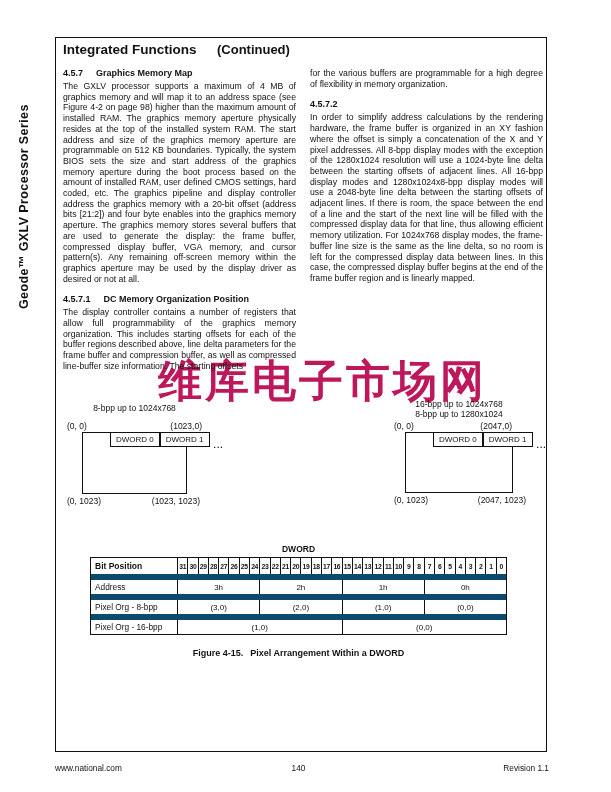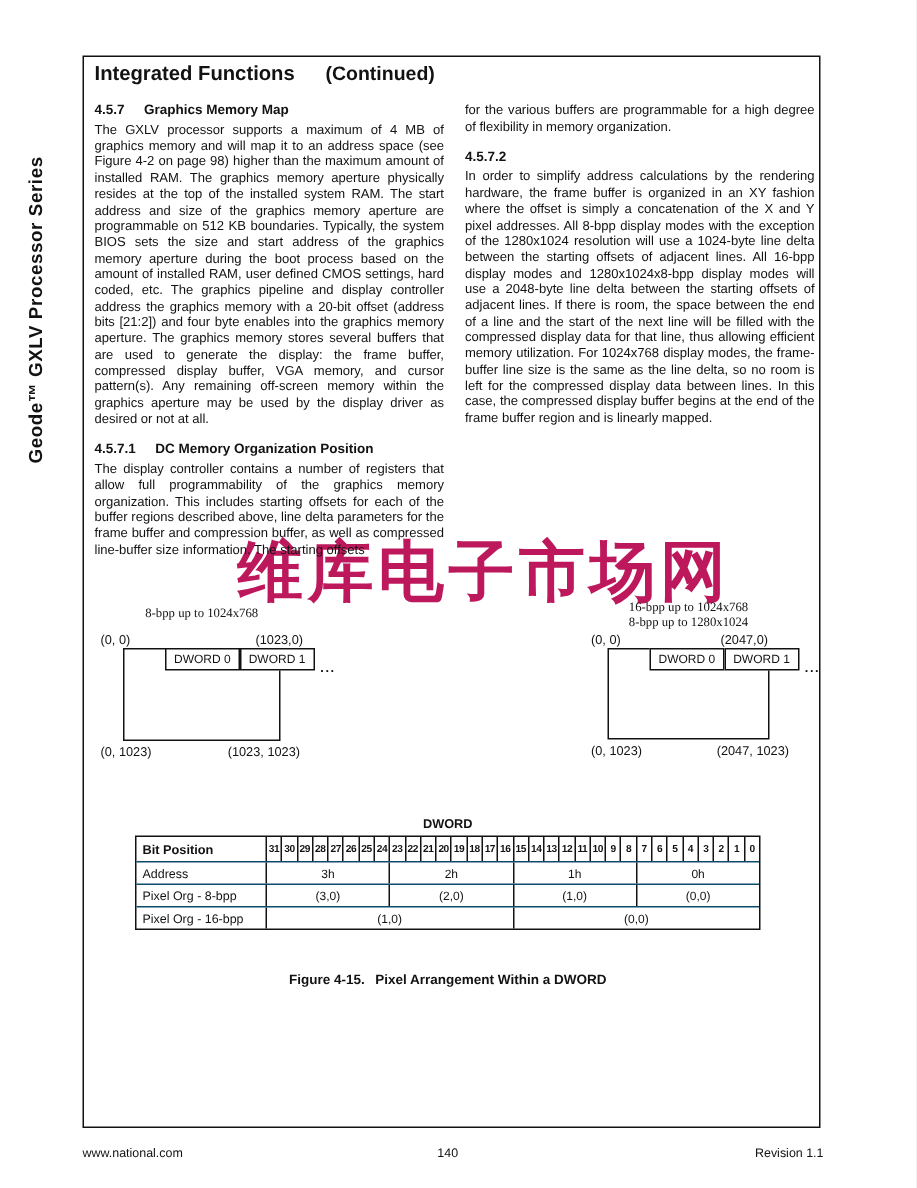--- a/index.html
+++ b/index.html
@@ -36,33 +36,33 @@
   .columns { position:absolute; left:63px; top:68px; width:480px; display:flex; gap:14px; z-index:1; }
   .col { width:233px; font-size:8.7px; line-height:10.7px; text-align:justify; }
   .col p { margin:0 0 10px 0; }
   .sec-heading { font-weight:bold; font-size:9px; line-height:11px; display:flex; text-align:center; margin:0 0 2px 0; }
   p + .sec-heading { margin-top:8px; }
   .sh-num { flex:none; margin-right:13px; }
   .sh-lines div { white-space:nowrap; }
 
   
   .diag { position:absolute; z-index:1; font-size:8.5px; }
-  .diag .dlabel { position:absolute; text-align:center; white-space:nowrap; line-height:10px;font-family:Liberation Serif, serif; }
+  .diag .dlabel { position:absolute; text-align:center; white-space:nowrap; line-height:10px; }
   .diag .coord { position:absolute; white-space:nowrap; }
   .dbox { position:absolute; border:1.3px solid #121212; box-sizing:border-box; background:transparent; }
   .dcells { position:absolute; top:-1px; left:2px; display:flex; align-items:flex-start;padding-left:25px; }
   .dcell { border:1px solid #121212; padding:2px 5px; font-size:8px; white-space:nowrap; background:#fff; }
   .ddots { font-weight:bold; margin-left:4px; margin-top:8px; letter-spacing:1px; }
 
   
   .dword-title { position:absolute; left:90px; top:544px; width:417px; text-align:center; font-weight:bold; font-size:8.5px; z-index:1; }
   .bit-table { position:absolute; left:90px; top:557px; width:417px; border:1.6px solid #121212; z-index:1; box-sizing:border-box; background:#fff; }
   .bt-row { display:flex; height:14px; }
   .bt-row.bt-header { height:16px; }
-  .bt-row + .bt-row { border-top:1px solid #0c4a6e; }
+  .bt-row + .bt-row { border-top:6px solid #0c4a6e; }
   .bt-label { width:87px; flex:none; border-right:1px solid #121212; padding-left:4px; font-size:8.3px; display:flex; align-items:center; box-sizing:border-box; }
   .bt-header .bt-label { font-weight:bold; font-size:8.5px; }
   .bt-cells { flex:1; display:flex; }
   .bt-cell { flex:1; display:flex; align-items:center; justify-content:center; font-size:8px; min-width:0; }
   .bt-cell + .bt-cell { border-left:1px solid #121212; }
   .bt-bit { font-size:6.8px; font-weight:bold; letter-spacing:-0.3px; }
 
   .fig-caption { position:absolute; left:90px; top:648px; width:417px; text-align:center; font-weight:bold; font-size:9px; z-index:1; }
   .fig-caption .gap { display:inline-block; width:7px; }
 

